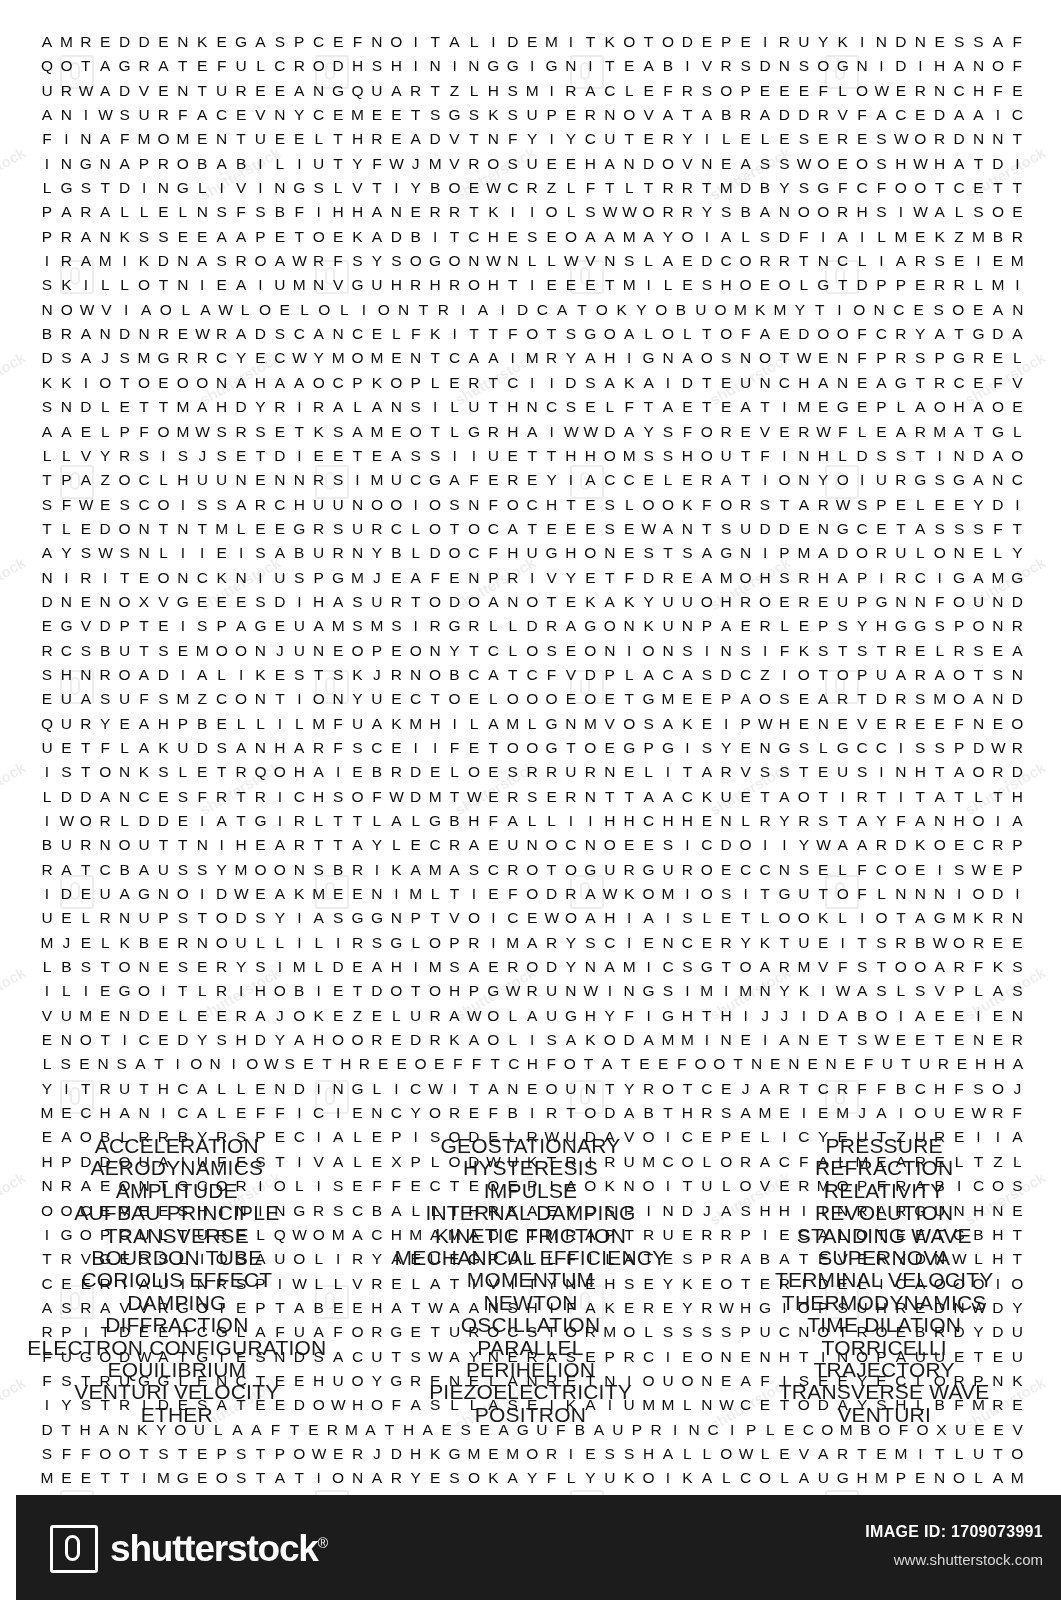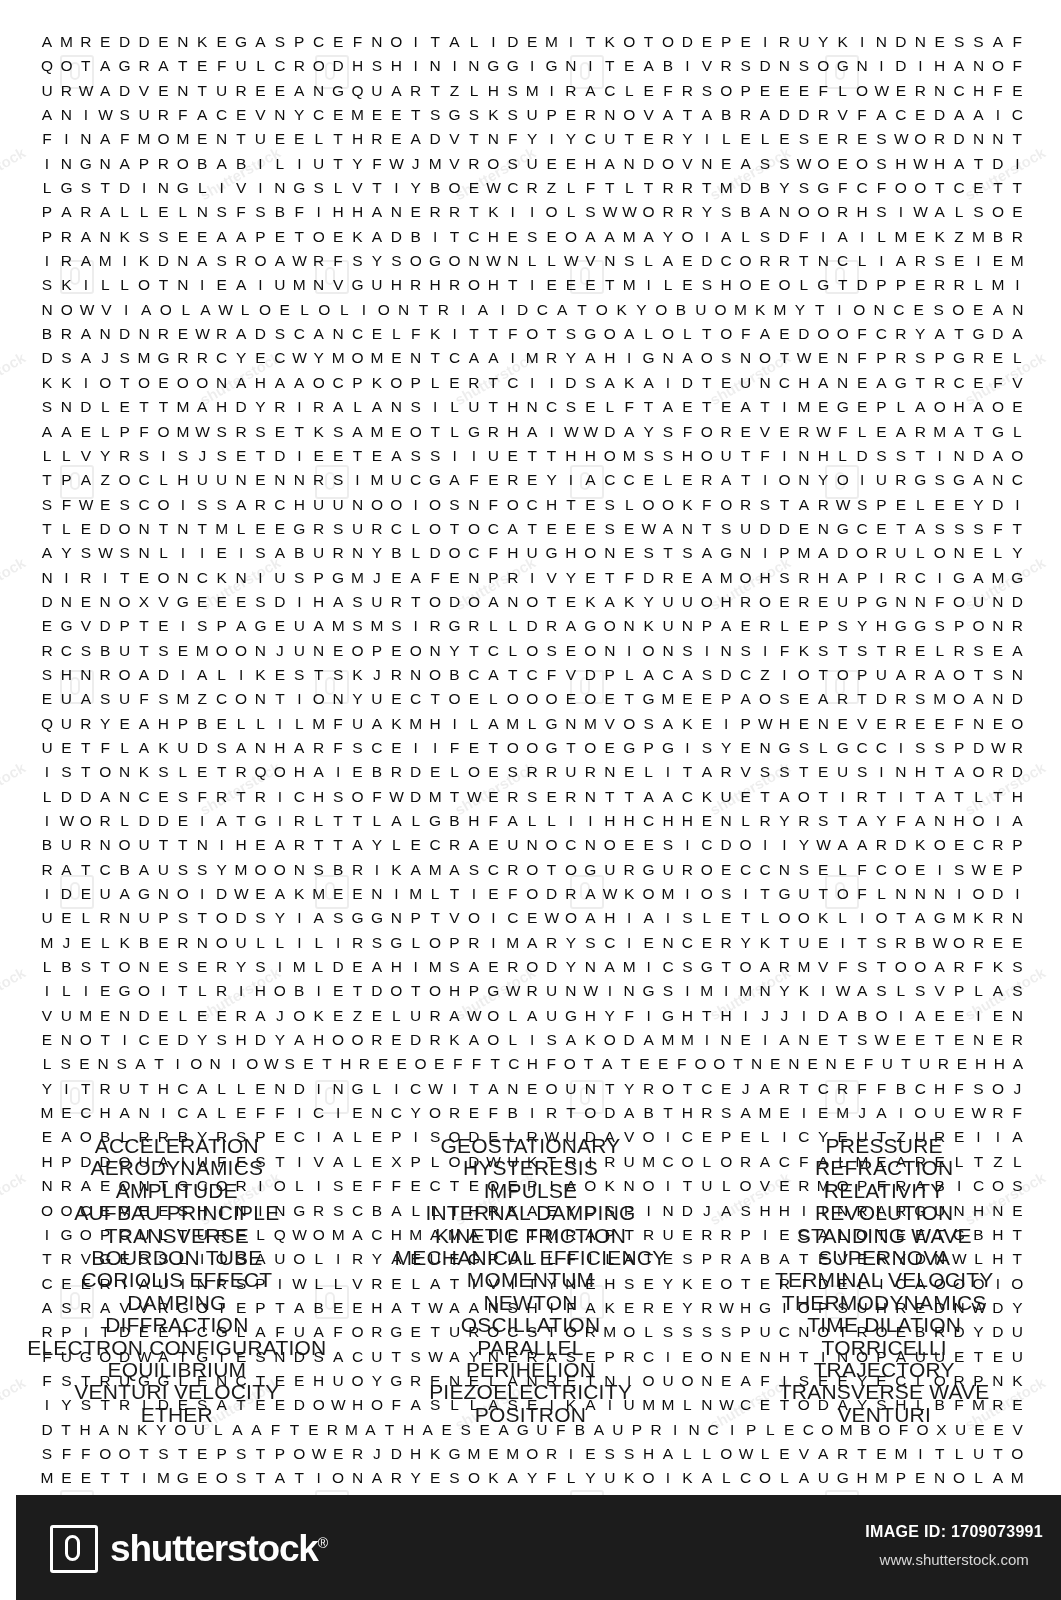--- a/index.html
+++ b/index.html
@@ -125,21 +125,20 @@
     font-size: 16px;
     font-weight: 700;
     letter-spacing: .3px;
     margin-bottom: 10px;
     font-family: "Liberation Sans", sans-serif;
   }
   #site-url {
     font-size: 15px;
     color: #d8d8d8;
     font-family: "Liberation Sans", sans-serif;
-    text-align: center;
   }
 
   
   #watermarks {
     position: absolute;
     top: 0; left: 0;
     width: 1061px;
     height: 1495px;
     pointer-events: none;
     overflow: hidden;

